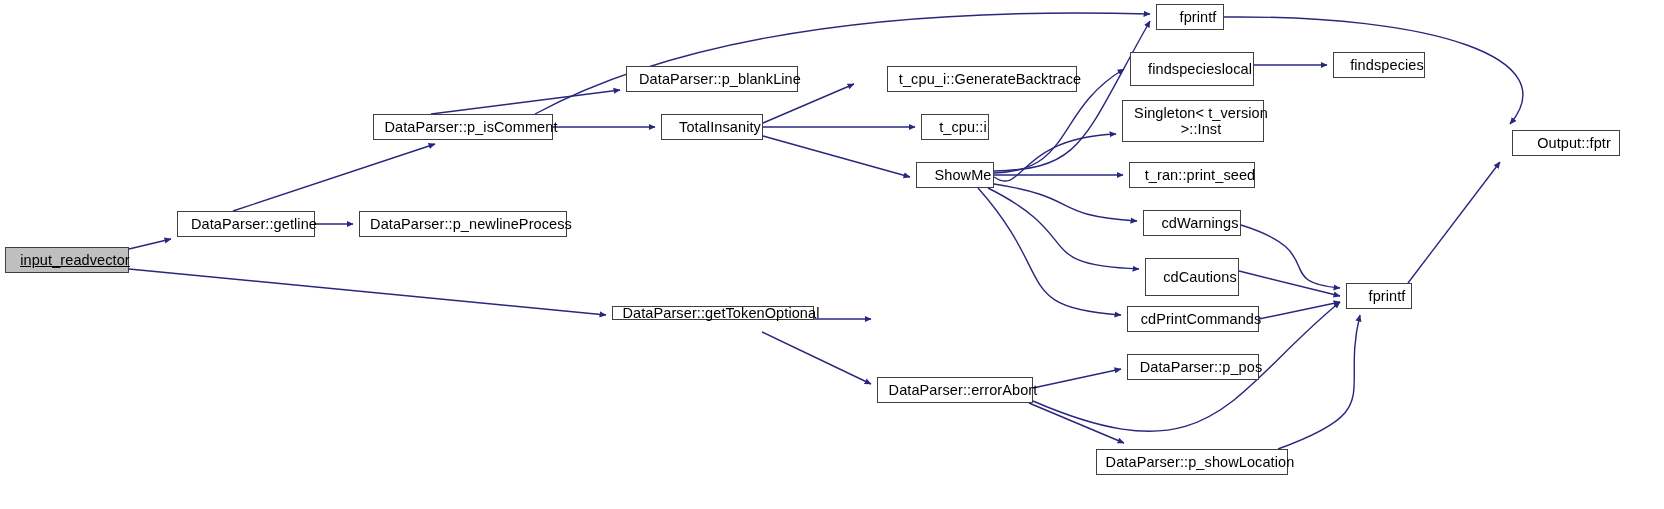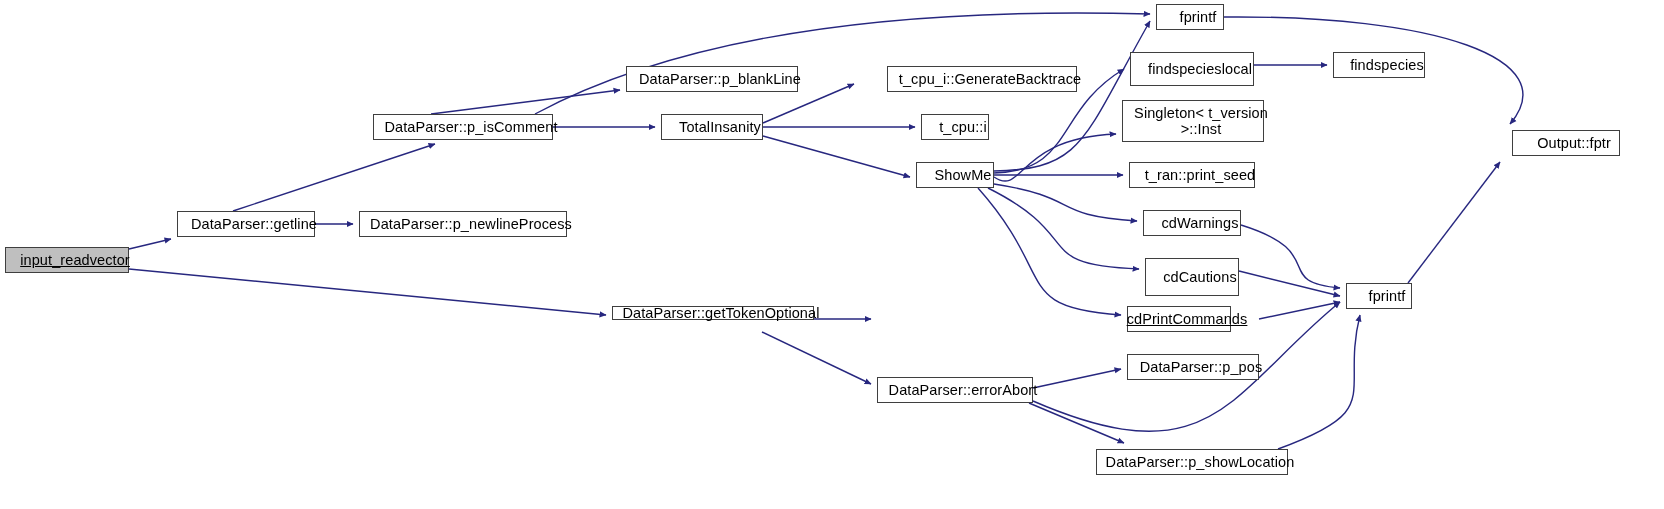--- a/index.html
+++ b/index.html
@@ -102,19 +102,19 @@
     <div class="node" style="left: 921px; top: 114px; width: 68px; height: 26px;"><span class="label">t_cpu::i</span></div>
     <div class="node" style="left: 916px; top: 162px; width: 78px; height: 26px;"><span class="label">ShowMe</span></div>
     <div class="node" style="left: 877px; top: 377px; width: 156px; height: 26px;"><span class="label">DataParser::errorAbort</span></div>
     <div class="node" style="left: 1156px; top: 4px; width: 68px; height: 26px;"><span class="label">fprintf</span></div>
     <div class="node" style="left: 1130px; top: 52px; width: 124px; height: 34px;"><span class="label">findspecieslocal</span></div>
     <div class="node" style="left: 1122px; top: 100px; width: 142px; height: 42px;"><span class="label">Singleton&lt; t_version
 &gt;::Inst</span></div>
     <div class="node" style="left: 1129px; top: 162px; width: 126px; height: 26px;"><span class="label">t_ran::print_seed</span></div>
     <div class="node" style="left: 1143px; top: 210px; width: 98px; height: 26px;"><span class="label">cdWarnings</span></div>
     <div class="node" style="left: 1145px; top: 258px; width: 94px; height: 38px;"><span class="label">cdCautions</span></div>
-    <div class="node" style="left: 1127px; top: 306px; width: 104px; height: 26px; text-decoration: underline;"><span class="label">cdPrintCommands</span></div>
+    <div class="node" style="left: 1127px; top: 306px; width: 132px; height: 26px;"><span class="label">cdPrintCommands</span></div>
     <div class="node" style="left: 1127px; top: 354px; width: 132px; height: 26px;"><span class="label">DataParser::p_pos</span></div>
     <div class="node" style="left: 1096px; top: 449px; width: 192px; height: 26px;"><span class="label">DataParser::p_showLocation</span></div>
     <div class="node" style="left: 1333px; top: 52px; width: 92px; height: 26px;"><span class="label">findspecies</span></div>
     <div class="node" style="left: 1346px; top: 283px; width: 66px; height: 26px;"><span class="label">fprintf</span></div>
     <div class="node" style="left: 1466px; top: 130px; width: 108px; height: 26px; margin-left: 46px;"><span class="label">Output::fptr</span></div>
   </div>
 
 </body></html>

